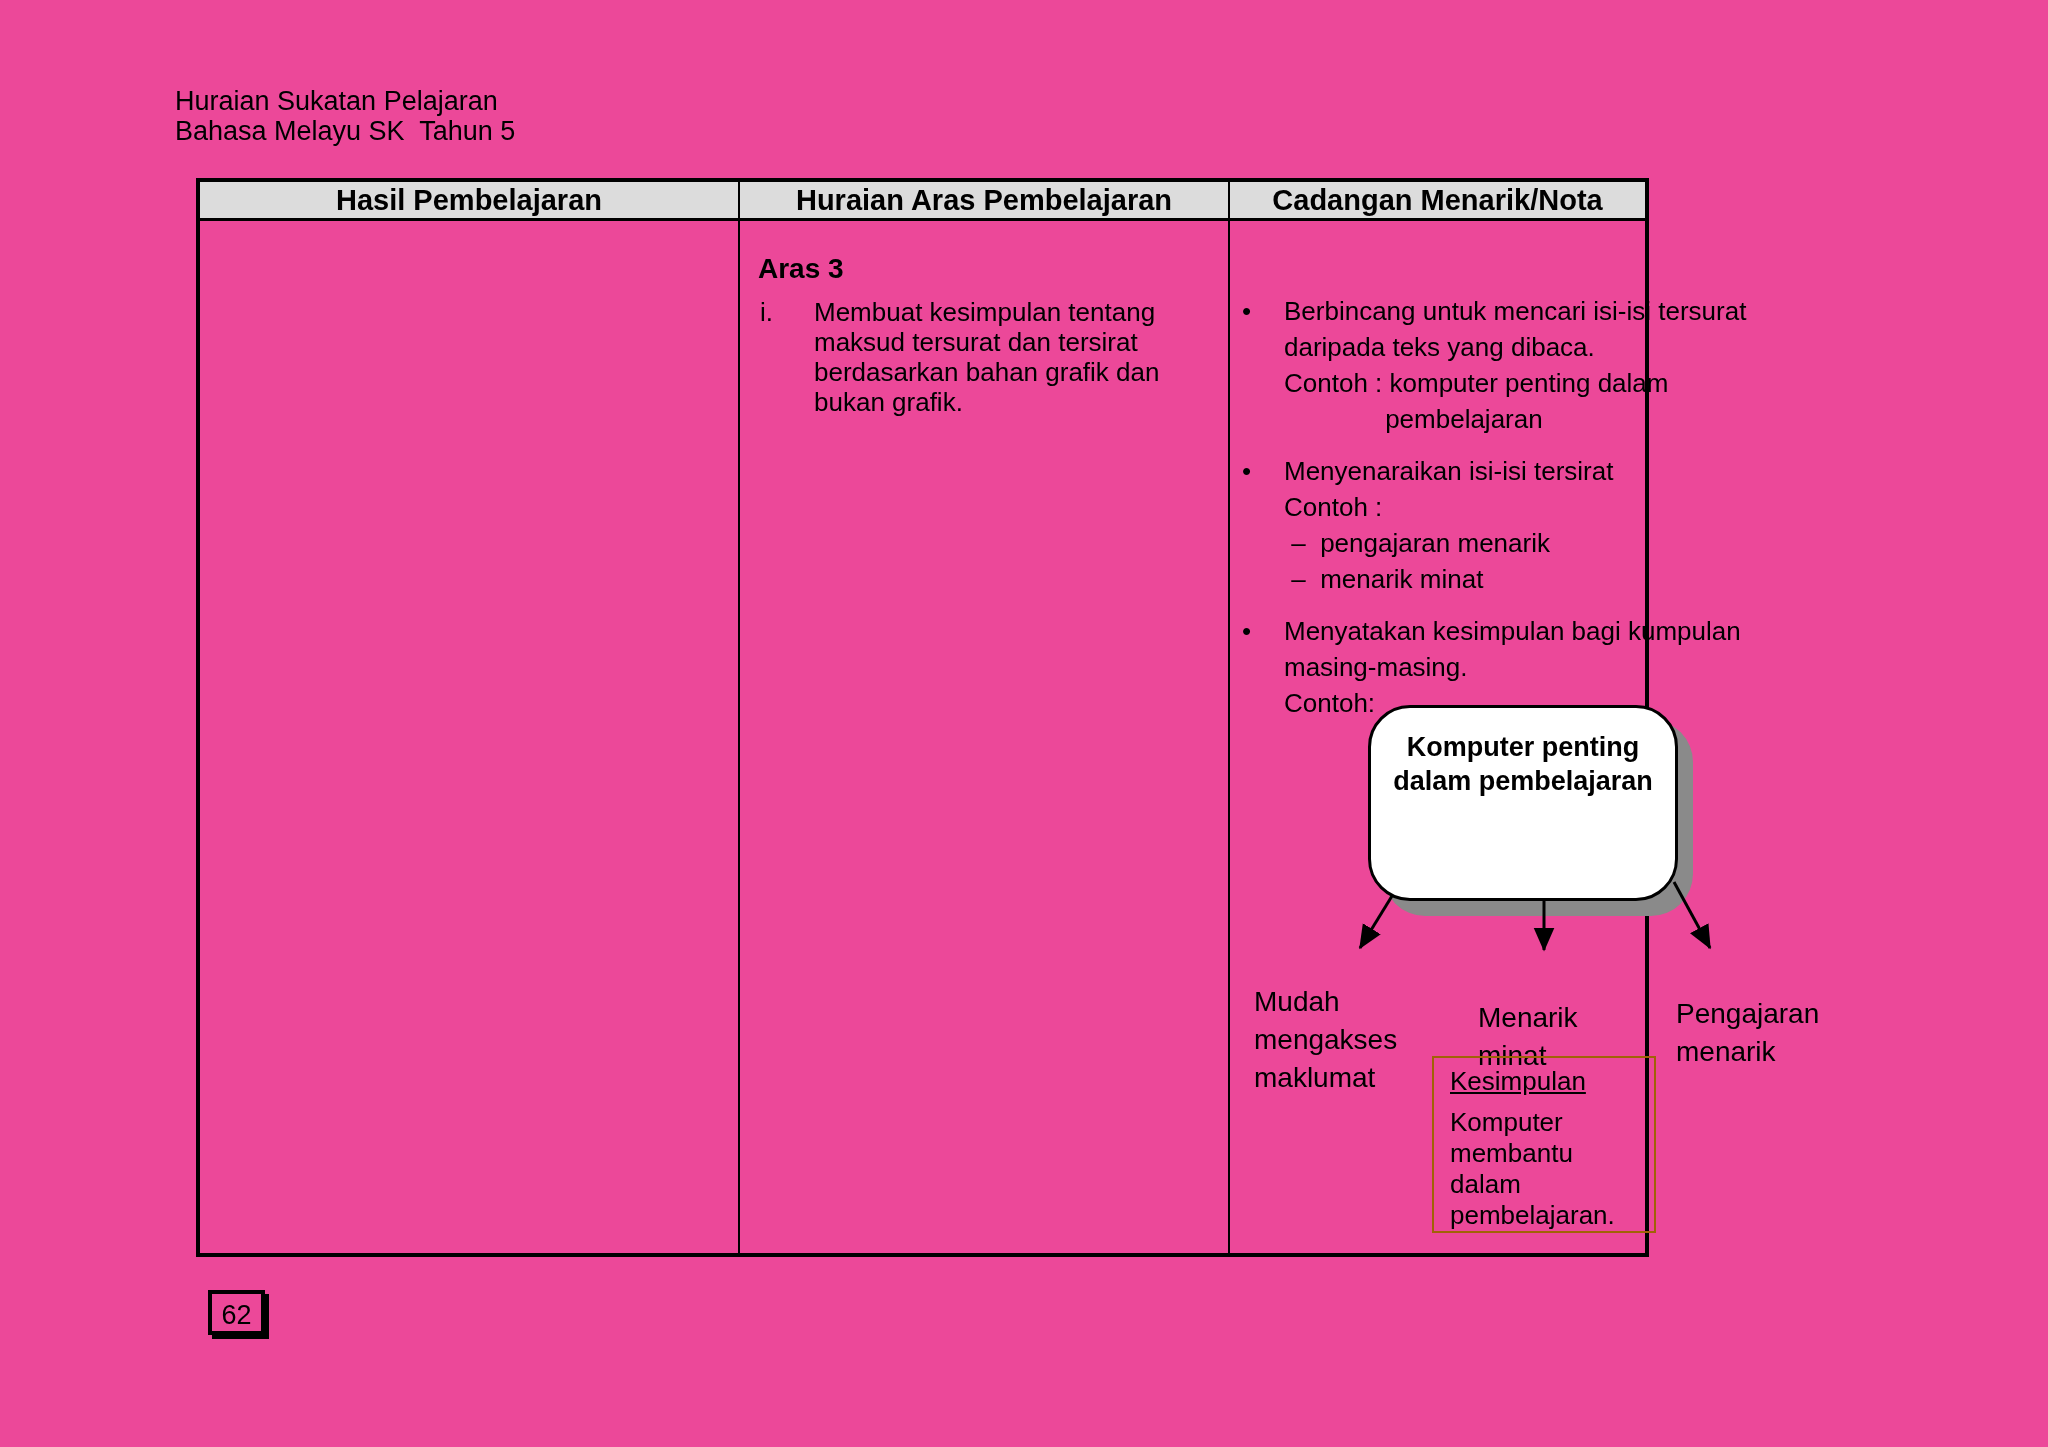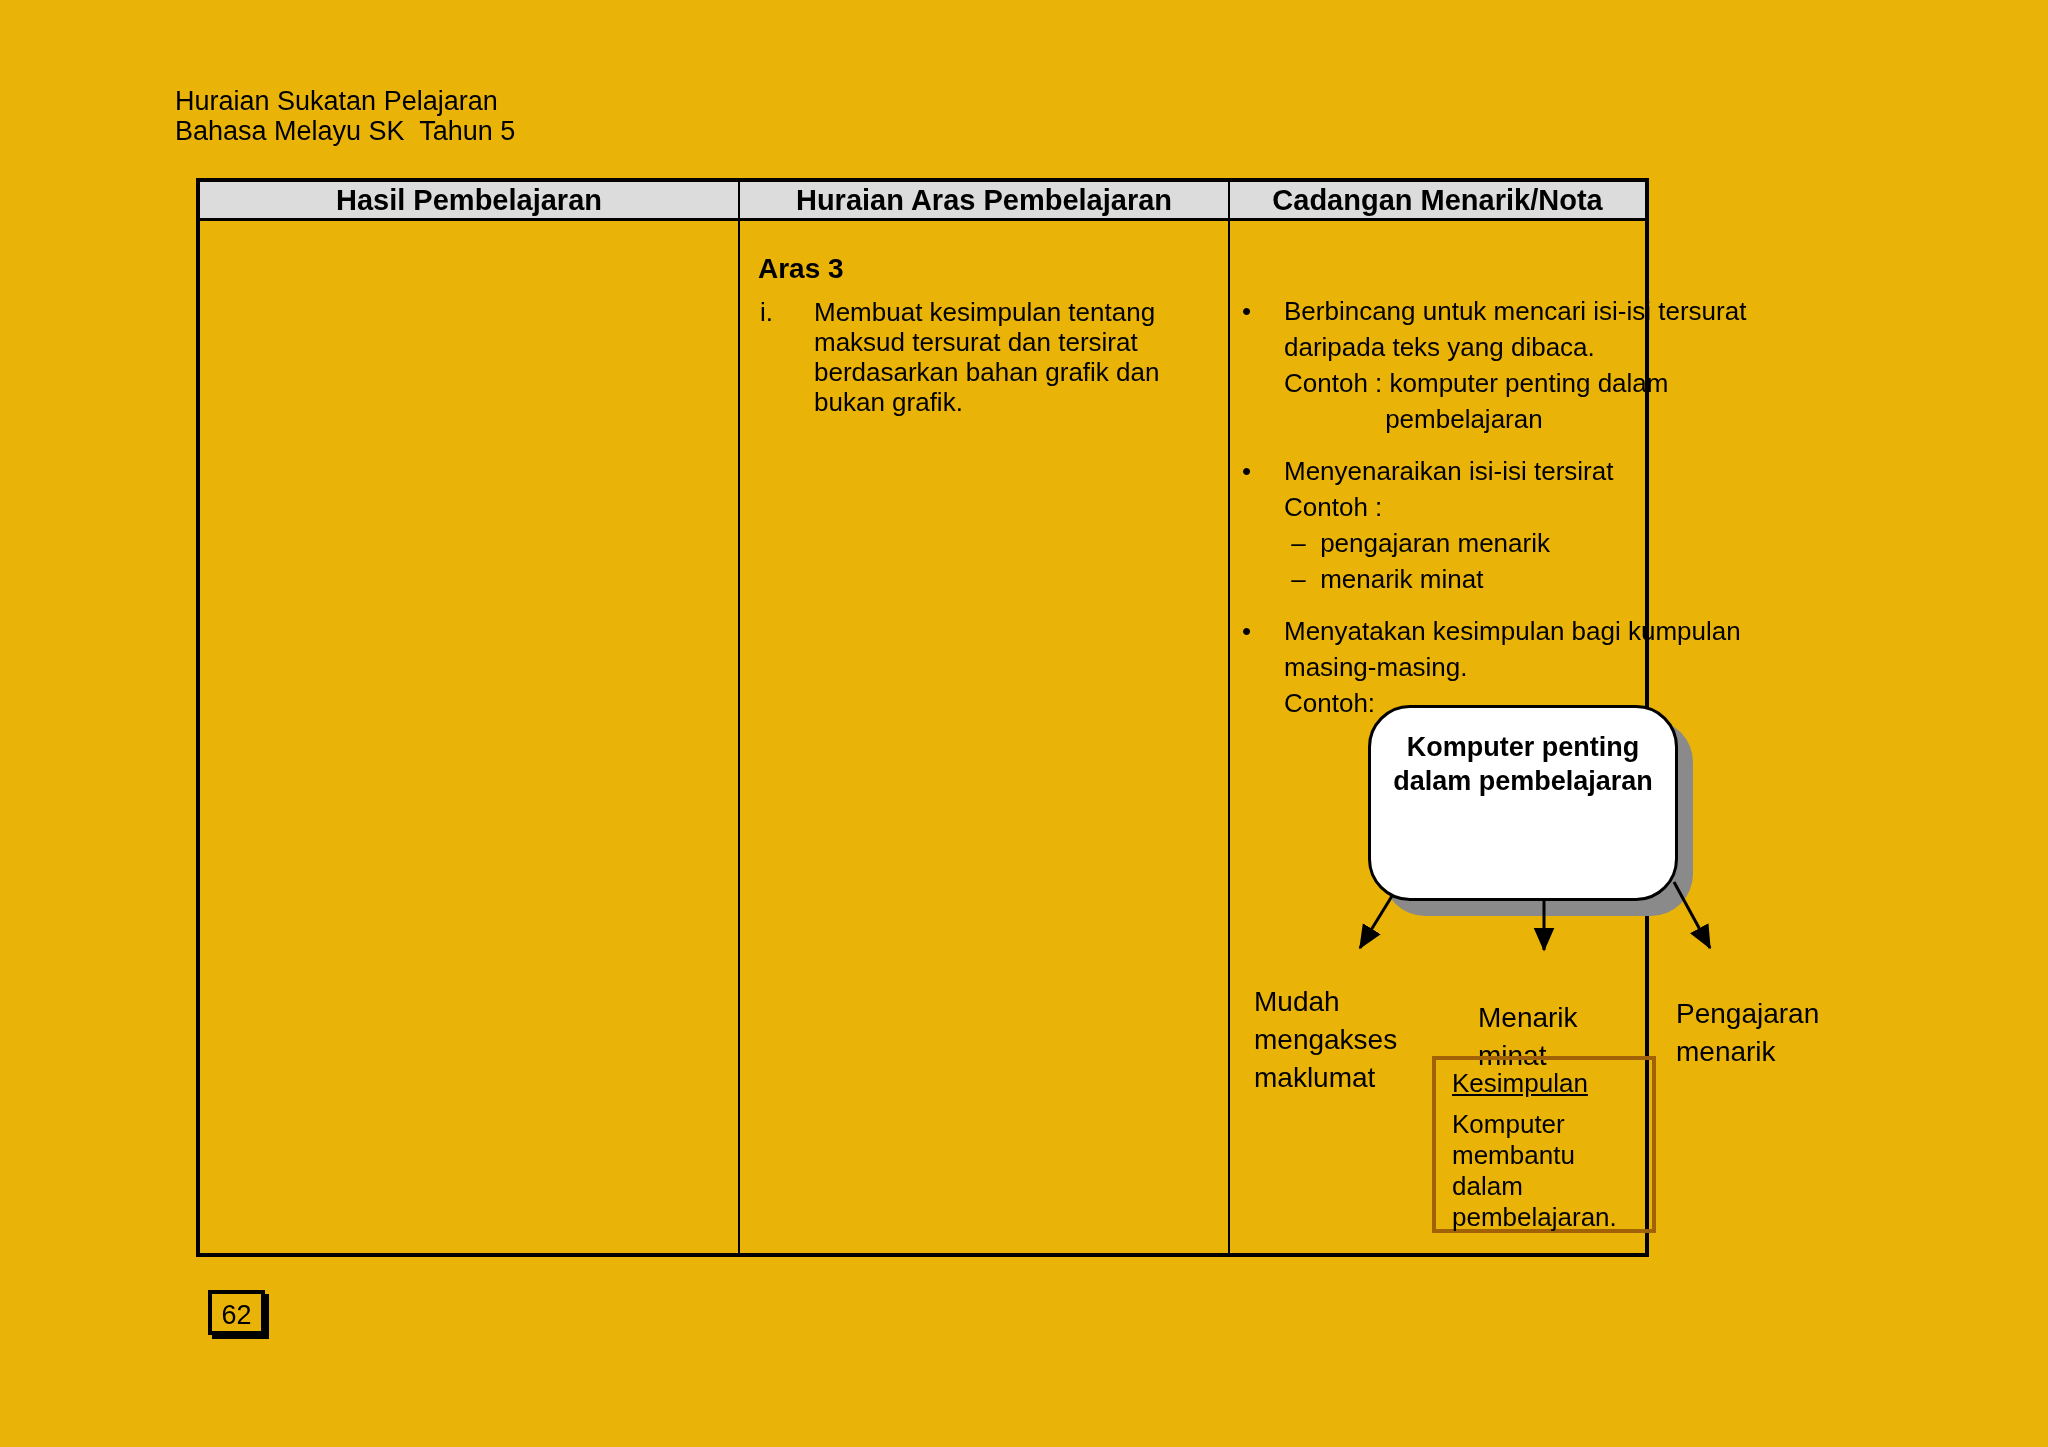--- a/index.html
+++ b/index.html
@@ -1,17 +1,17 @@
 <!DOCTYPE html>
 <html><head>
 <meta charset="utf-8">
 <style>
   html,body { margin:0; padding:0; background:#ffffff; }
   .page {
-    position:relative; width:2048px; height:1447px; background:#eab308;
+    position:relative; width:2048px; height:1447px; background:#ec4899;
     font-family:"Liberation Sans", sans-serif; color:#000;
     overflow:hidden;
   }
   .abs { position:absolute; }
   .pre { white-space:pre; }
 
   
   .doc-header {
     left:175px; top:86px; font-size:27px; line-height:30px; white-space:pre;
   }
@@ -53,21 +53,21 @@
     text-align:center; font-size:27px; line-height:34px; white-space:pre;font-weight:bold;
   }
   .arrows { position:absolute; left:100px; top:655px; width:440px; height:130px; pointer-events:none; }
   .dlabel { position:absolute; font-size:28px; line-height:38px; white-space:pre; }
   .lab-left   { left:24px;  top:762px; }
   .lab-center { left:248px; top:778px; }
   .lab-right  { left:446px; top:774px; }
 
   .conclusion {
     position:absolute; left:202px; top:835px; width:224px; height:177px;
-    border:4px solid #a16207; box-sizing:border-box;
+    border:2px solid #a16207; box-sizing:border-box;
     padding:8px 4px 0 16px; font-size:26px; line-height:31px;
   }
   .conclusion .c-title { text-decoration:underline; }
   .conclusion .c-body { white-space:pre; margin-top:10px; }
 
   
   .page-num {
     left:208px; top:1290px; width:57px; height:45px;
     border:4px solid #000; box-shadow:4px 4px 0 0 #000;
     box-sizing:border-box;

